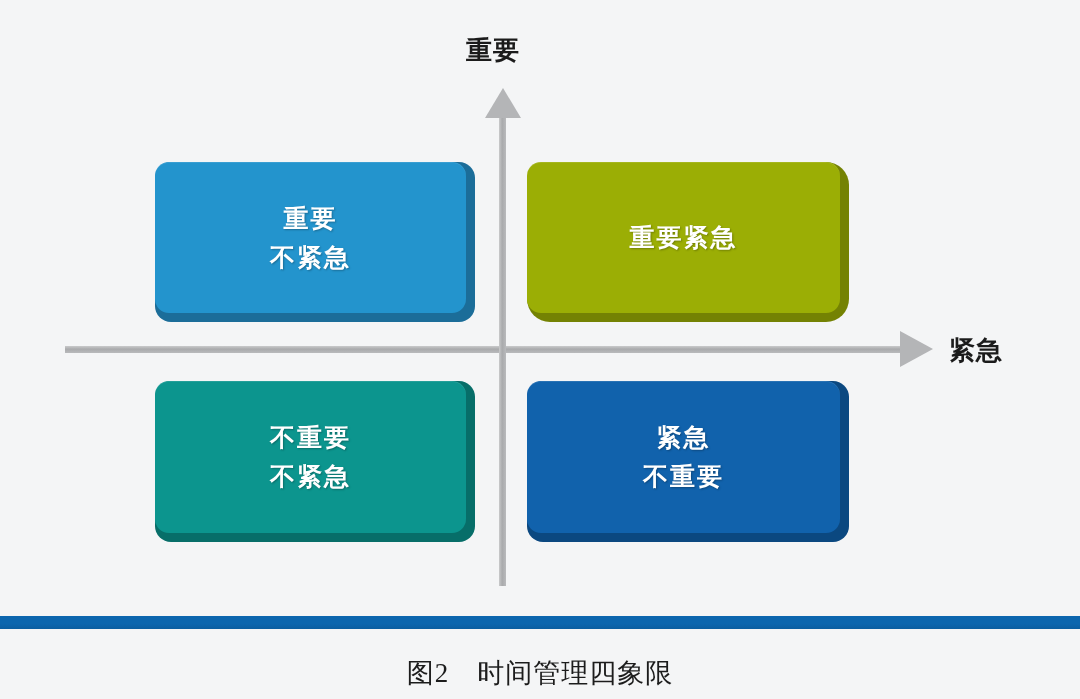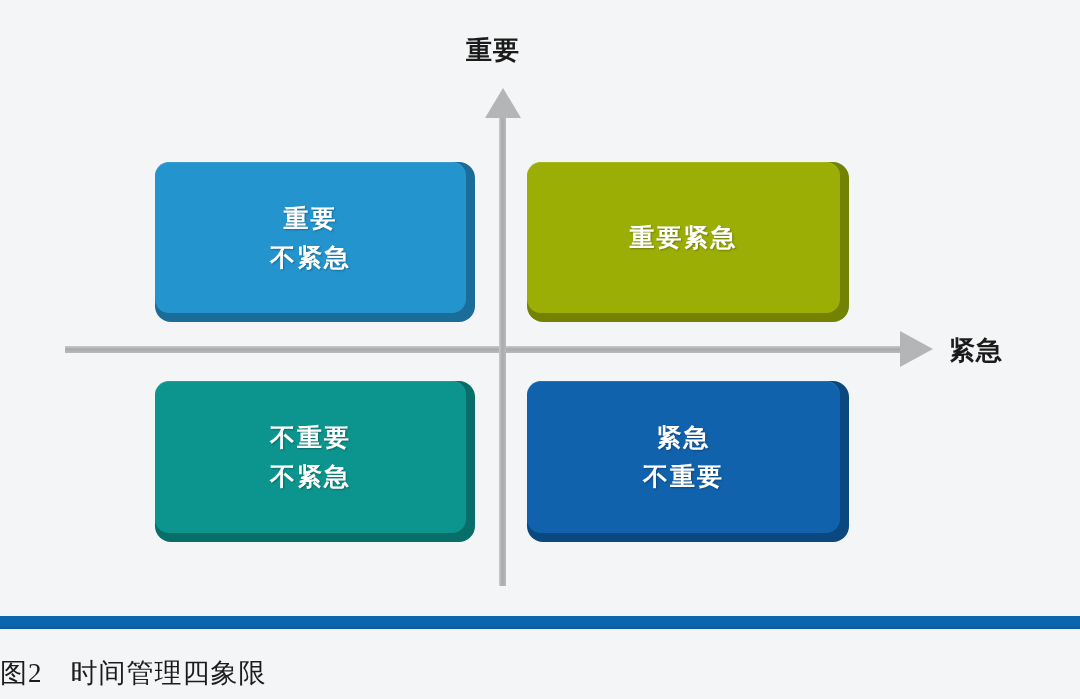--- a/index.html
+++ b/index.html
@@ -121,21 +121,21 @@
     height: 13px;
     background: linear-gradient(to bottom, #0a5fa4 0%, #0c66ae 55%, #0a5c9e 100%);
   }
 
   
   .caption {
     position: absolute;
     left: 0;
     top: 655px;
     width: 1080px;
-    text-align: left;
+    text-align: center;
     font-size: 27px;
     color: #1c1c1c;
     letter-spacing: 1px;
     font-family: "Liberation Serif", "DejaVu Serif", serif;
     white-space: pre;
   }
 </style>
 </head>
 <body style="background: rgb(244, 245, 246);">
 
@@ -150,21 +150,21 @@
   <div class="axis-label axis-label-top">重要</div>
   <div class="axis-label axis-label-right">紧急</div>
 
   <div class="quad" id="quad-important-not-urgent" style="background: rgb(27, 109, 153);">
     <div class="quad-inner" style="background: rgb(35, 148, 205); box-shadow: rgba(255, 255, 255, 0.1) 0px 1px 0px inset;">
       <div class="quad-label">重要</div>
       <div class="quad-label">不紧急</div>
     </div>
   </div>
 
-  <div class="quad" id="quad-important-urgent" style="background: rgb(116, 130, 3);">
+  <div class="quad" id="quad-important-urgent" style="background: rgb(116, 130, 3); border-radius: 23px;">
     <div class="quad-inner" style="background: rgb(155, 174, 5); box-shadow: rgba(255, 255, 255, 0.1) 0px 1px 0px inset;">
       <div class="quad-label">重要紧急</div>
     </div>
   </div>
 
   <div class="quad" id="quad-not-important-not-urgent" style="background: rgb(7, 110, 105);">
     <div class="quad-inner" style="background: rgb(12, 149, 142); box-shadow: rgba(255, 255, 255, 0.1) 0px 1px 0px inset;">
       <div class="quad-label">不重要</div>
       <div class="quad-label">不紧急</div>
     </div>

